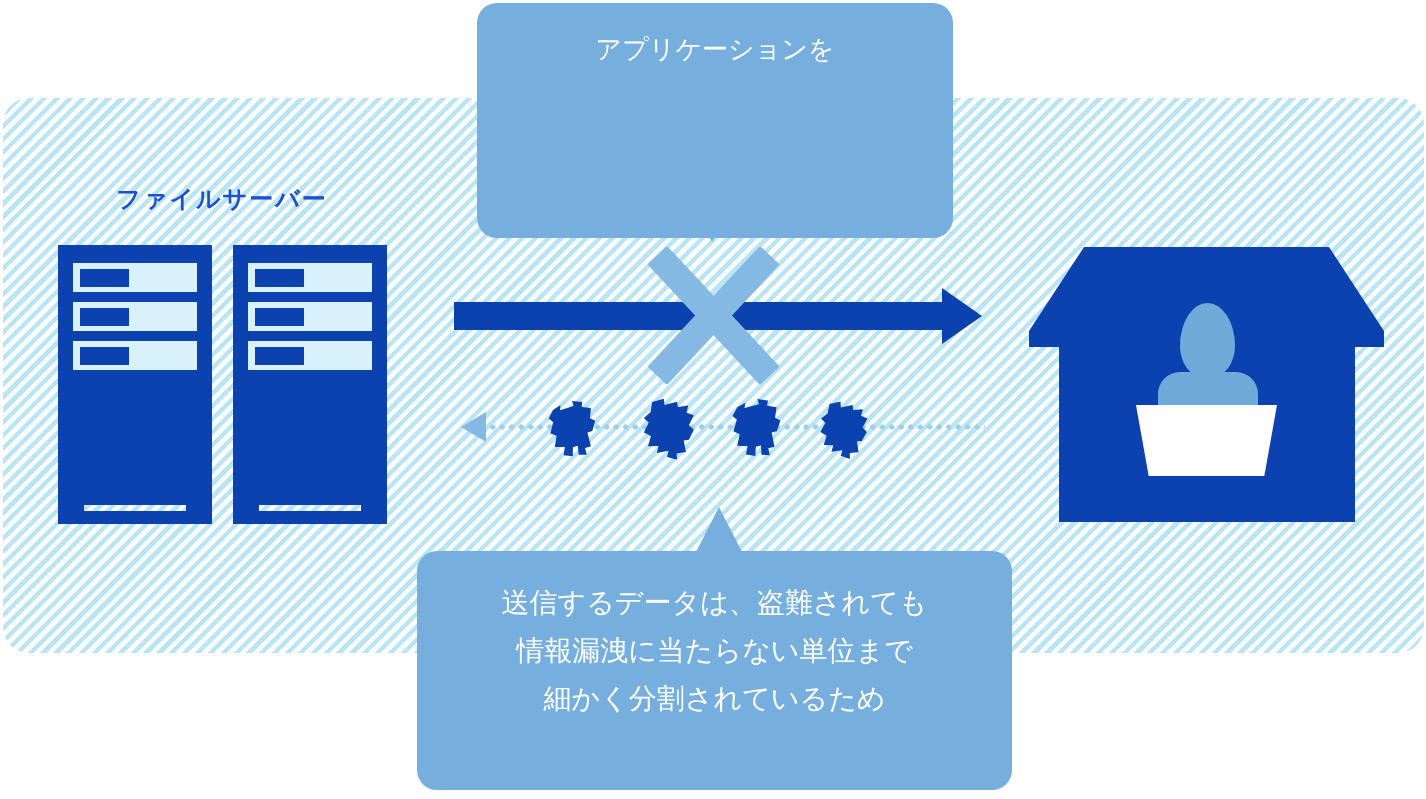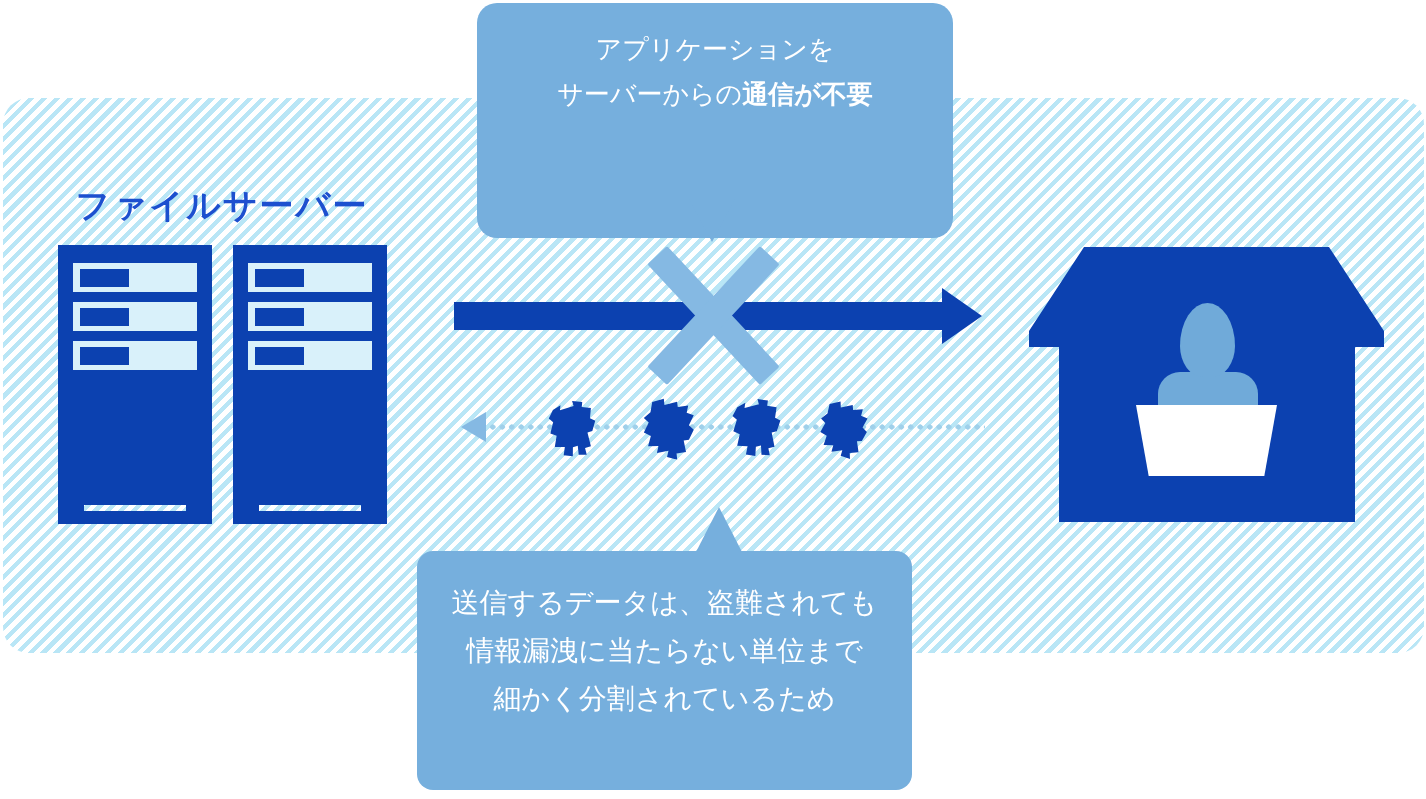--- a/index.html
+++ b/index.html
@@ -25,21 +25,21 @@
   .stripes{
     left:3px;top:98px;width:1421px;height:555px;border-radius:26px;
     background:repeating-linear-gradient(135deg,
       var(--stripe_blue) 0px, var(--stripe_blue) 4.4px,
       rgba(0,0,0,0) 4.4px, rgba(0,0,0,0) 9.1px);
   }
 
   
   .group-label{
     width:420px;text-align:center;
-    font-size:34px;font-weight:bold;letter-spacing:2px;
+    font-size:24px;font-weight:bold;letter-spacing:2px;
     color:var(--label_blue);
   }
   .label-left{left:12px;top:183px;}
   .label-right{left:996px;top:181px;}
 
   
   .server{width:154px;}
   .server-body{position:absolute;left:0;top:0;width:154px;height:260px;background:var(--dark_blue);}
   .server-slot{position:absolute;left:15px;width:124px;height:29px;background:var(--panel_light);}
   .server-slot .slot-btn{position:absolute;left:7px;top:6px;width:49px;height:18px;background:var(--dark_blue);}
@@ -87,21 +87,21 @@
     -webkit-clip-path:polygon(0 0,100% 0,91% 100%,9% 100%);
     clip-path:polygon(0 0,100% 0,91% 100%,9% 100%);}
 
   
   .bubble{background:var(--bubble_blue);border-radius:20px;color:var(--text_white);text-align:center;}
   .bubble-top{left:477px;top:3px;width:476px;height:235px;font-size:26px;line-height:45px;padding-top:24px;box-sizing:border-box;}
   .bubble-top-tail{left:688px;top:197px;width:0;height:0;
     border-left:24px solid rgba(0,0,0,0);
     border-right:24px solid rgba(0,0,0,0);
     border-top:45px solid var(--bubble_blue);}
-  .bubble-bottom{left:417px;top:551px;width:495px;height:239px;font-size:28px;line-height:48px;padding-top:28px;box-sizing:border-box;border-radius:16px;}
+  .bubble-bottom{left:417px;top:551px;width:595px;height:239px;font-size:28px;line-height:48px;padding-top:28px;box-sizing:border-box;}
   .bubble-bottom-tail{left:696px;top:507px;width:0;height:0;
     border-left:23px solid rgba(0,0,0,0);
     border-right:23px solid rgba(0,0,0,0);
     border-bottom:45px solid var(--bubble_blue);}
   .bold{font-weight:bold;}
 </style>
 </head>
 <body>
 
 <div class="stage">
@@ -166,23 +166,20 @@
   <div class="abs person-head"></div>
   <div class="abs desk"></div>
 
   <div class="abs xmark">
     <div class="xbar xbar1"></div>
     <div class="xbar xbar2"></div>
   </div>
 
   <div class="abs bubble bubble-top">
     <div>アプリケーションを</div>
-    <div>
-      <span>サーバーからの</span><span class="bold">通信が不要</span>
-    </div>
   </div>
   <div class="abs bubble-top-tail"></div>
 
   <div class="abs bubble-bottom-tail"></div>
   <div class="abs bubble bubble-bottom">
     <div>送信するデータは、盗難されても</div>
     <div>情報漏洩に当たらない単位まで</div>
     <div>細かく分割されているため</div>
   </div>
 

